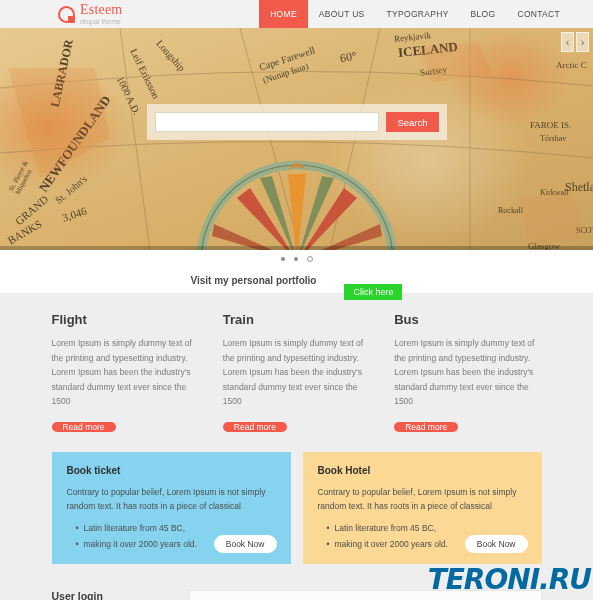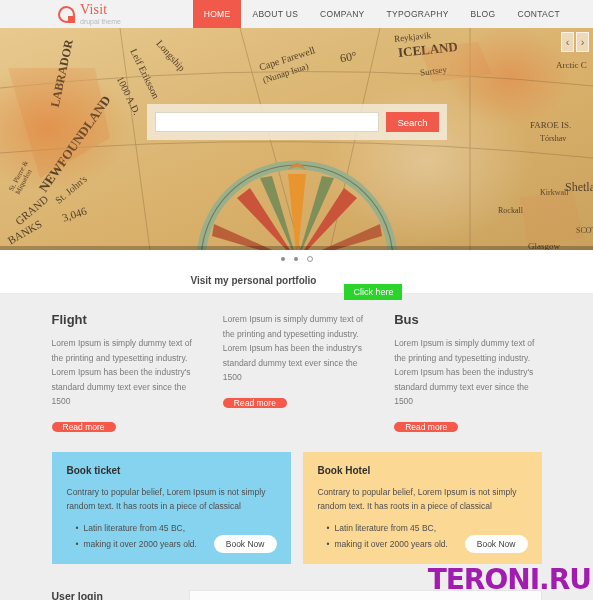--- a/index.html
+++ b/index.html
@@ -341,39 +341,39 @@
   .watermark {
     position: absolute;
     right: 2px;
     bottom: 6px;
     z-index: 60;
     pointer-events: none;
     font-family: "DejaVu Sans", sans-serif;
     font-weight: bold;
     font-size: 28px;
     letter-spacing: -1px;
-    color: #a21caf;
+    color: #0369a1;
     line-height: 1;
+    font-style: italic;
   }
 </style>
 </head>
 <body>
 
 <div class="header">
   <div class="logo-wrap">
     <div class="logo-mark"></div>
     <div class="logo-text">
-      <span class="logo-title">Visit</span>
+      <span class="logo-title">Esteem</span>
       <span class="logo-sub">drupal theme</span>
     </div>
   </div>
   <nav class="nav" id="nav">
       <div class="nav-item active">HOME</div>
       <div class="nav-item">ABOUT US</div>
-      <div class="nav-item">COMPANY</div>
       <div class="nav-item">TYPOGRAPHY</div>
       <div class="nav-item">BLOG</div>
       <div class="nav-item">CONTACT</div>
     </nav>
 </div>
 
 <div class="banner">
   <div class="banner-map">
       <span class="map-label" style="left: 28px; top: 38px; font-size: 12px; transform: rotate(-78deg); font-weight: bold;">LABRADOR</span>
       <span class="map-label" style="left: 18px; top: 108px; font-size: 13px; transform: rotate(-55deg); font-weight: bold;">NEWFOUNDLAND</span>
@@ -458,21 +458,21 @@
 
 <div class="portfolio-strip">
   <span class="portfolio-text">Visit my personal portfolio</span>
   <button class="portfolio-btn">Click here</button>
 </div>
 
 <div class="features">
   <div class="wrap">
     <div class="feature-row" id="features">
         <div class="feature-col"><div class="feature-title">Flight</div><div class="feature-body">Lorem Ipsum is simply dummy text of the printing and typesetting industry. Lorem Ipsum has been the industry's standard dummy text ever since the 1500</div><button class="pill-btn">Read more</button></div>
-        <div class="feature-col"><div class="feature-body">Lorem Ipsum is simply dummy text of the printing and typesetting industry. Lorem Ipsum has been the industry's standard dummy text ever since the 1500</div><button class="pill-btn">Read more</button></div>
+        <div class="feature-col"><div class="feature-title">Train</div><div class="feature-body">Lorem Ipsum is simply dummy text of the printing and typesetting industry. Lorem Ipsum has been the industry's standard dummy text ever since the 1500</div><button class="pill-btn">Read more</button></div>
         <div class="feature-col"><div class="feature-title">Bus</div><div class="feature-body">Lorem Ipsum is simply dummy text of the printing and typesetting industry. Lorem Ipsum has been the industry's standard dummy text ever since the 1500</div><button class="pill-btn">Read more</button></div>
       </div>
     <div class="booking-row" id="booking">
         <div class="booking-box blue" style="background: rgb(133, 211, 239);">
           <div class="booking-title">Book ticket</div>
           <div class="booking-text">Contrary to popular belief, Lorem Ipsum is not simply random text. It has roots in a piece of classical</div>
           <ul class="booking-list">
             <li>Latin literature from 45 BC,</li>
             <li>making it over 2000 years old.</li>
           </ul>

